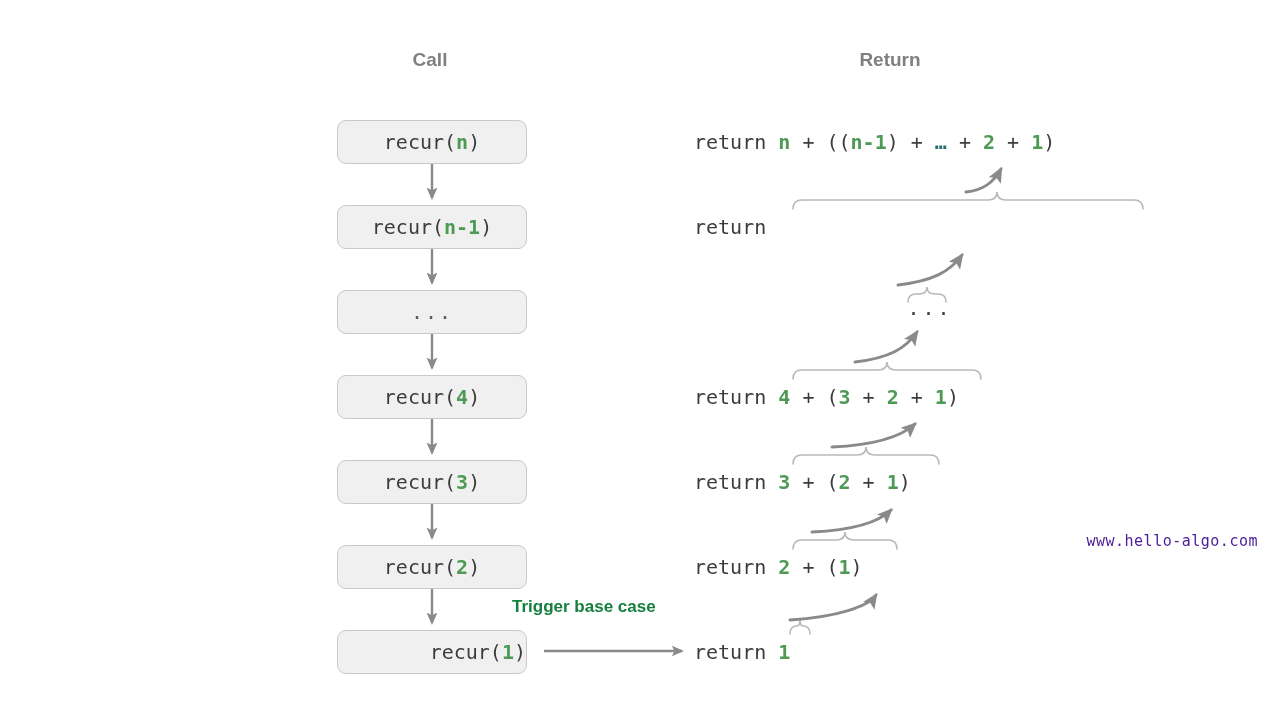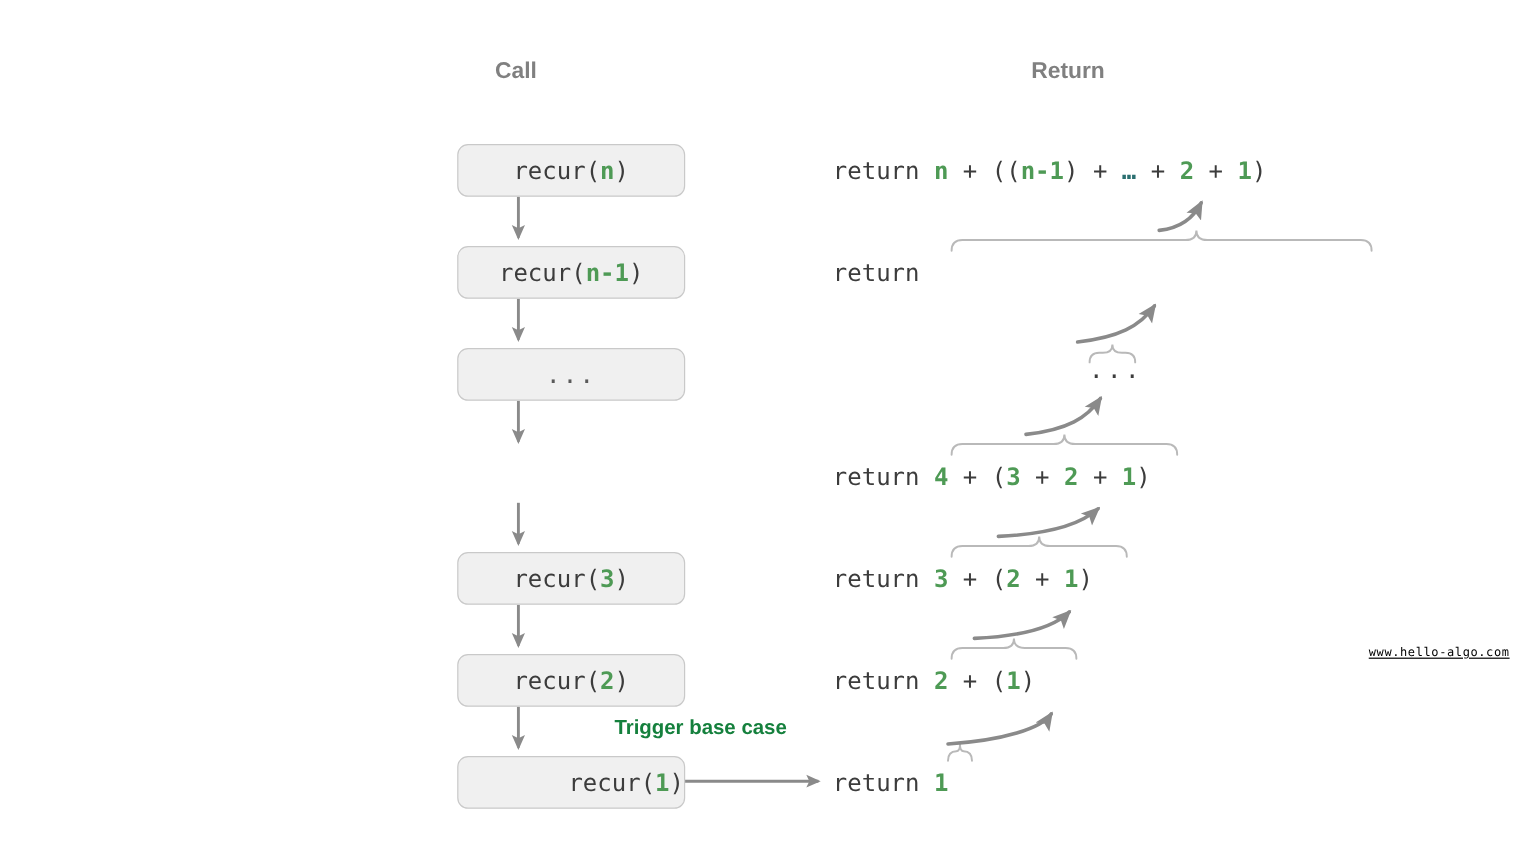--- a/index.html
+++ b/index.html
@@ -19,21 +19,21 @@
   }
   #hdr-call{left:330px;top:49px;width:200px;}
   #hdr-return{left:790px;top:49px;width:200px;}
 
   .call-box{
     position:absolute;left:337px;width:190px;height:44px;
     background:#f0f0f0;border:1.6px solid #c9c9c9;border-radius:9px;
     box-sizing:border-box;
     display:flex;align-items:center;justify-content:center;
     font-family:"DejaVu Sans Mono","Liberation Mono",monospace;
-    font-size:20px;color:#3c3c3c;letter-spacing:0px;margin-left:44px;
+    font-size:20px;color:#3c3c3c;letter-spacing:0px;
   }
   .call-box .arg{color:#4e9a55;font-weight:bold;}
   .call-box.ellipsis{font-size:20px;color:#5a5a5a;letter-spacing:2px;}
 
   .ret-line{
     position:absolute;left:694px;white-space:nowrap;
     font-family:"DejaVu Sans Mono","Liberation Mono",monospace;
     font-size:20px;color:#3c3c3c;
     height:26px;display:flex;align-items:center;
   }
@@ -50,21 +50,21 @@
 
   .trigger-label{
     position:absolute;left:512px;top:597px;white-space:nowrap;
     font-family:"Liberation Sans",sans-serif;
     font-size:17px;font-weight:bold;color:#15803d;
   }
 
   .watermark{
     position:absolute;right:22px;bottom:10px;
     font-family:"DejaVu Sans Mono","Liberation Mono",monospace;
-    font-size:10px;color:#000000;letter-spacing:0.5px;text-decoration:underline;
+    font-size:15px;color:#4c1d95;letter-spacing:0.5px;
   }
 </style>
 </head>
 <body>
 
 <div class="stage">
 
   <div class="col-header" id="hdr-call">Call</div>
   <div class="col-header" id="hdr-return">Return</div>
 
@@ -122,20 +122,23 @@
 
   <div class="call-box" style="top:120px;">
     <span><span class="pfx">recur(</span><span class="arg">n</span><span class="sfx">)</span></span>
   </div>
   <div class="call-box" style="top:205px;">
     <span><span class="pfx">recur(</span><span class="arg">n-1</span><span class="sfx">)</span></span>
   </div>
   <div class="call-box ellipsis" style="top:290px;">
     <span>...</span>
   </div>
+  <div class="call-box" style="top:375px;">
+    <span><span class="pfx">recur(</span><span class="arg">4</span><span class="sfx">)</span></span>
+  </div>
   <div class="call-box" style="top:460px;">
     <span><span class="pfx">recur(</span><span class="arg">3</span><span class="sfx">)</span></span>
   </div>
   <div class="call-box" style="top:545px;">
     <span><span class="pfx">recur(</span><span class="arg">2</span><span class="sfx">)</span></span>
   </div>
   <div class="call-box" style="top:630px;justify-content:flex-end;">
     <span><span class="pfx">recur(</span><span class="arg">1</span><span class="sfx">)</span></span>
   </div>
 

